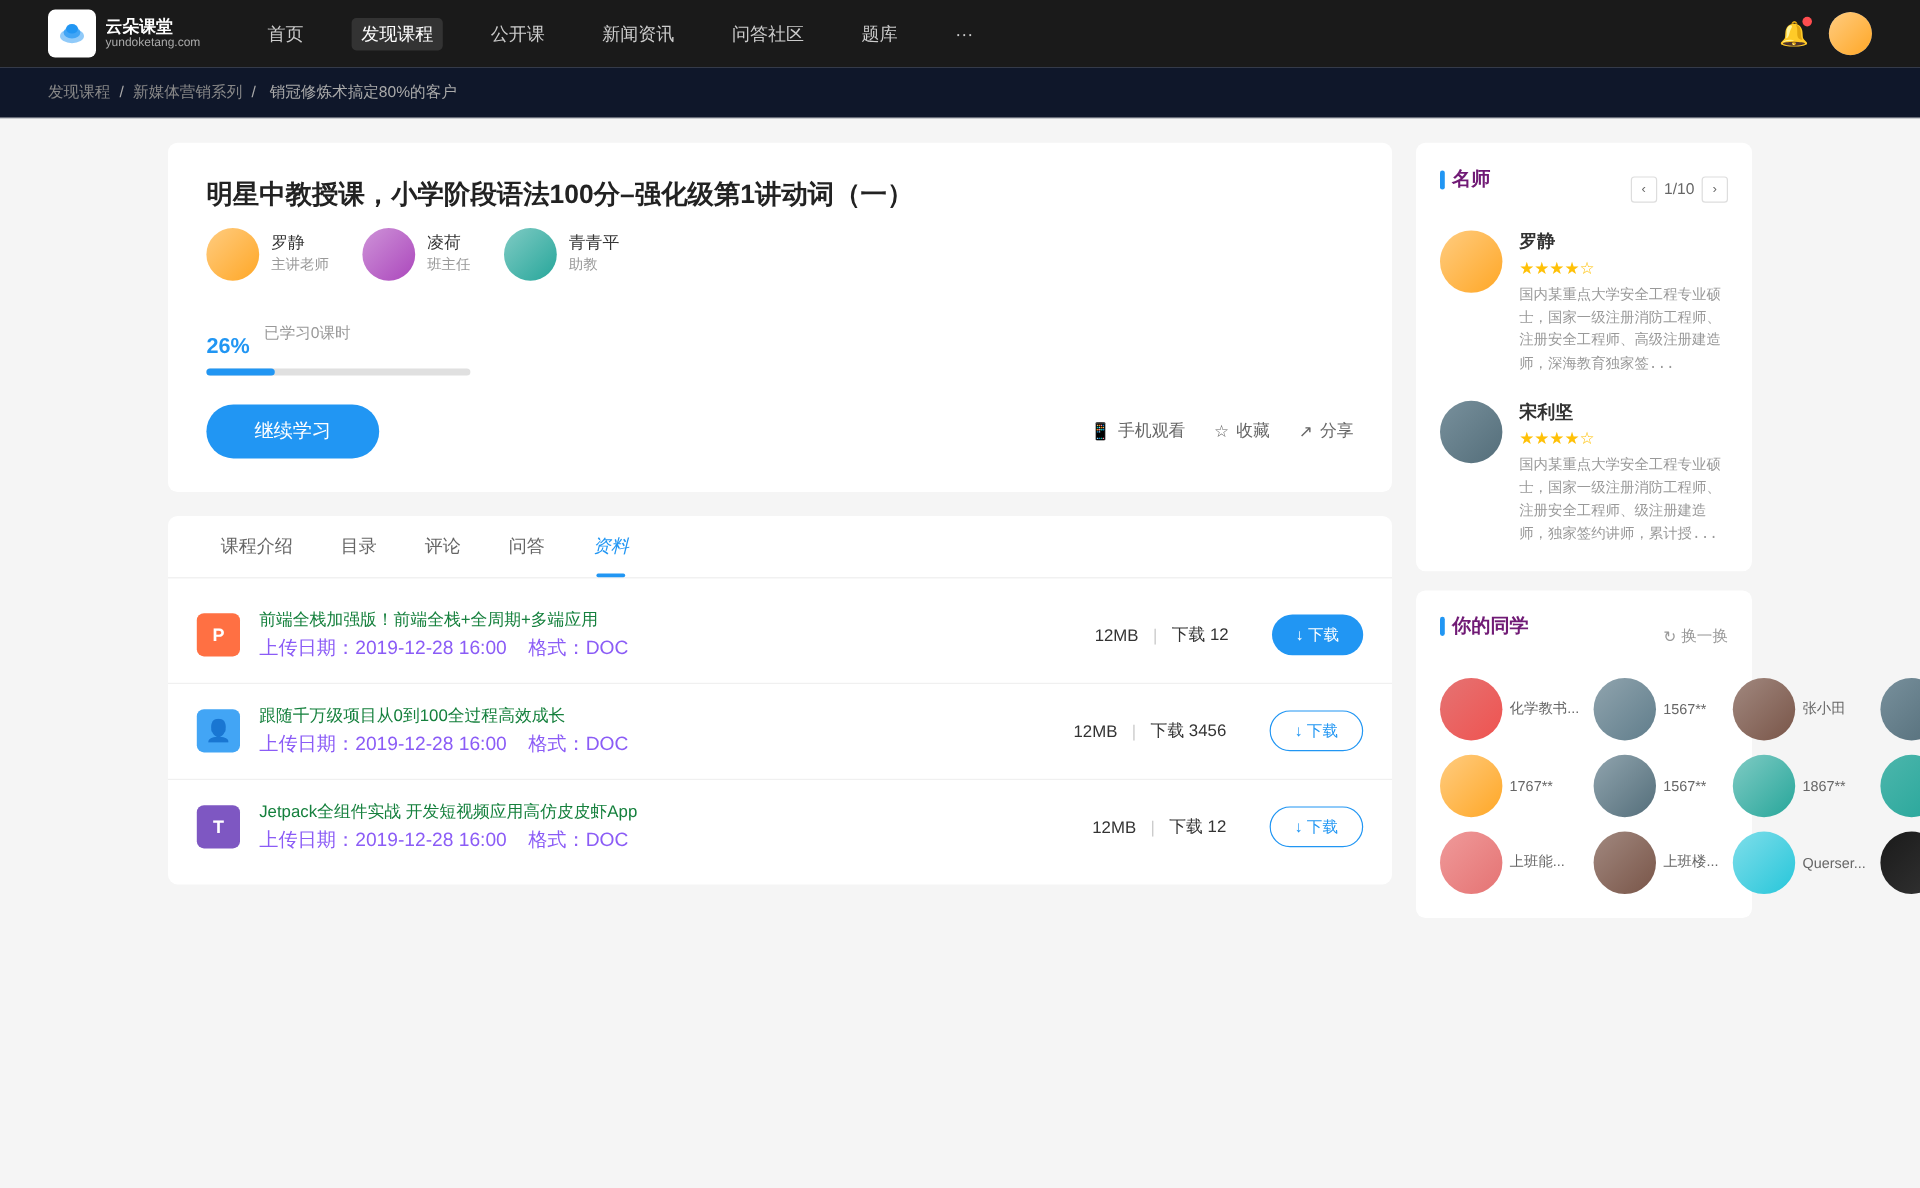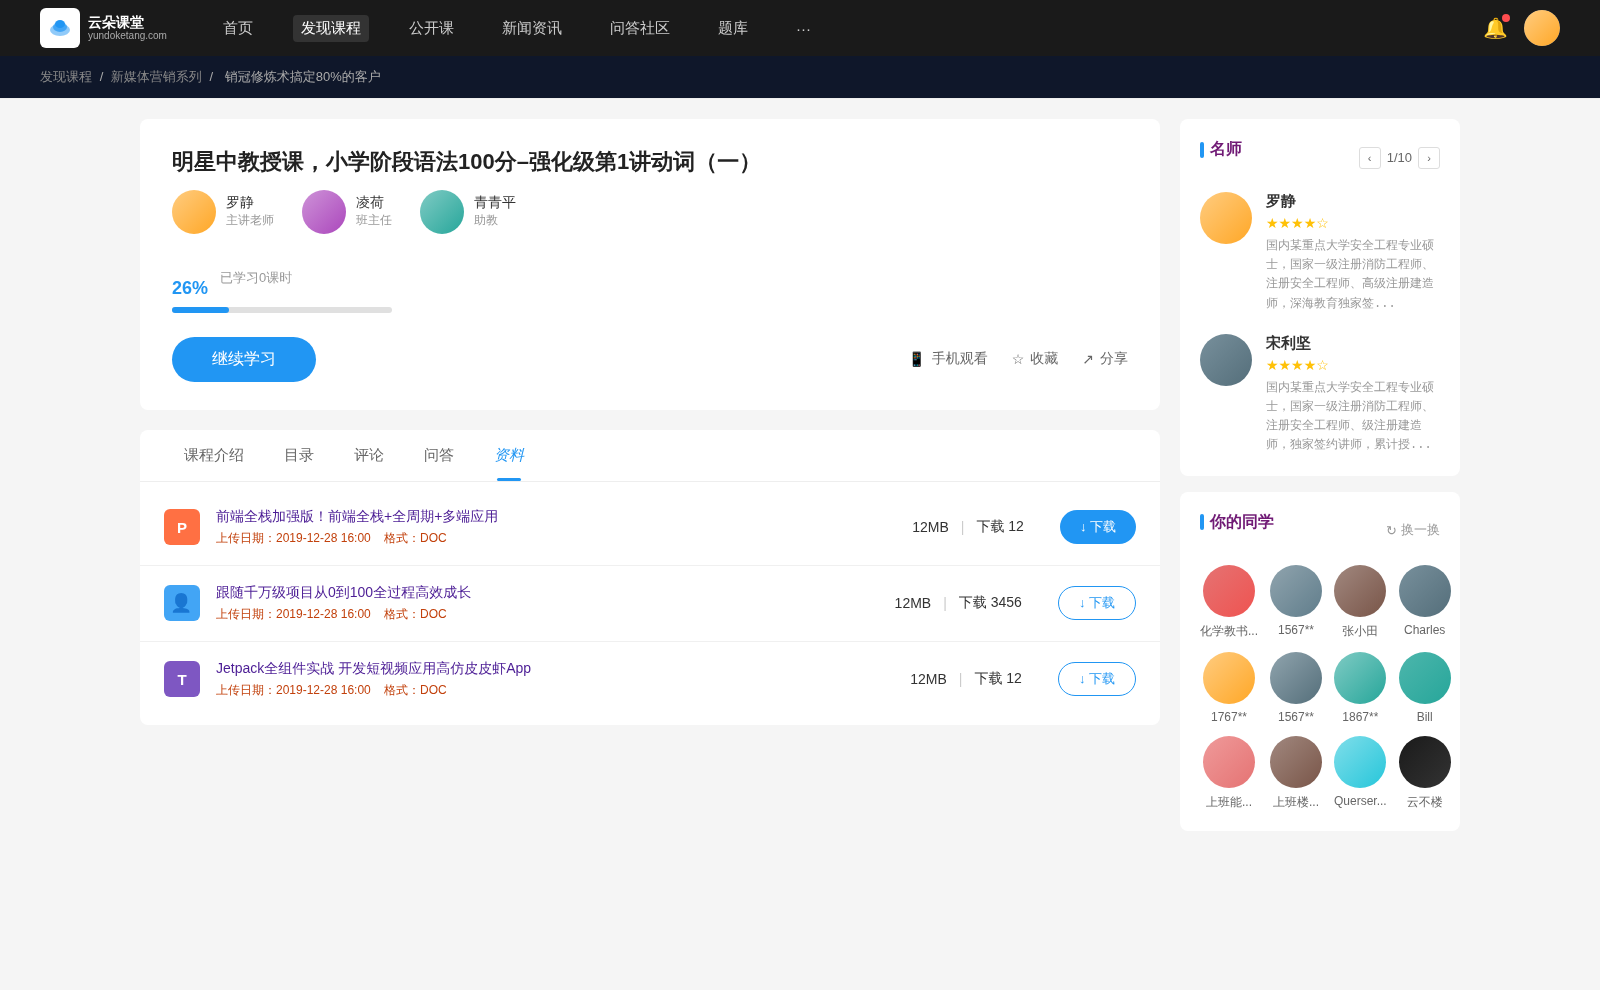--- a/index.html
+++ b/index.html
@@ -59,22 +59,22 @@
 
     
     .resource-list { padding: 8px 0; }
     .resource-item { display: flex; align-items: center; gap: 16px; padding: 18px 24px; border-bottom: 1px solid #f0f0f0; }
     .resource-item:last-child { border-bottom: none; }
     .resource-icon { width: 36px; height: 36px; border-radius: 6px; display: flex; align-items: center; justify-content: center; font-weight: bold; font-size: 15px; color: #fff; flex-shrink: 0; }
     .resource-icon.orange { background: #ff7043; }
     .resource-icon.blue { background: #42a5f5; }
     .resource-icon.purple { background: #7e57c2; }
     .resource-info { flex: 1; min-width: 0; }
-    .resource-name { font-size: 14px; font-weight: 500; color: #4c1d95; margin-bottom: 4px; }
-    .resource-detail { font-size: 12px; color: #c2410c; }
+    .resource-name { font-size: 14px; font-weight: 500; color: #15803d; margin-bottom: 4px; }
+    .resource-detail { font-size: 16px; color: #8b5cf6; }
     .resource-size-sep { color: #ccc; margin: 0 4px; }
     .btn-download { border: 1px solid #2196f3; color: #2196f3; background: #fff; border-radius: 20px; padding: 7px 20px; cursor: pointer; font-size: 13px; white-space: nowrap; }
     .btn-download-filled { background: #2196f3; color: #fff; border: none; border-radius: 20px; padding: 8px 20px; cursor: pointer; font-size: 13px; white-space: nowrap; }
     .resource-meta { display: flex; align-items: center; gap: 8px; margin-right: 20px; }
 
     
     .sidebar-card { background: #fff; border-radius: 8px; padding: 20px; margin-bottom: 16px; }
     .sidebar-section-title { font-size: 16px; font-weight: bold; color: #701a75; margin-bottom: 16px; display: flex; align-items: center; gap: 6px; }
     .sidebar-section-title::before { content: ''; display: inline-block; width: 4px; height: 16px; background: #2196f3; border-radius: 2px; }
     .pagination-mini { margin-left: auto; display: flex; align-items: center; gap: 6px; font-size: 13px; color: #666; }
@@ -85,21 +85,21 @@
     .tc-avatar { width: 52px; height: 52px; border-radius: 50%; overflow: hidden; flex-shrink: 0; }
     .tc-info { flex: 1; }
     .tc-name { font-size: 15px; font-weight: bold; color: #333; margin-bottom: 4px; }
     .stars { color: #ffc107; font-size: 14px; margin-bottom: 6px; }
     .tc-desc { font-size: 12px; color: #999; line-height: 1.6; font-family: Liberation Mono, monospace; }
 
     
     .classmates-header { display: flex; align-items: center; margin-bottom: 16px; }
     .refresh-btn { margin-left: auto; display: flex; align-items: center; gap: 4px; color: #999; font-size: 13px; cursor: pointer; }
     .classmates-grid { display: grid; grid-template-columns: repeat(4, 1fr); gap: 12px; }
-    .classmate { display: flex; flex-direction: column; align-items: center; gap: 6px; }
+    .classmate { display: flex; flex-direction: row; align-items: center; gap: 6px; }
     .classmate-avatar { width: 52px; height: 52px; border-radius: 50%; overflow: hidden; }
     .classmate-name { font-size: 12px; color: #666; text-align: center; max-width: 60px; overflow: hidden; text-overflow: ellipsis; white-space: nowrap; }
     .av-teacher2 { background: linear-gradient(135deg, #78909c, #546e7a); }
     .av-lj { background: linear-gradient(135deg, #ffcc80, #ffa726); }
     .av-lh { background: linear-gradient(135deg, #ce93d8, #ab47bc); }
     .av-qp { background: linear-gradient(135deg, #80cbc4, #26a69a); }
     .av-c1 { background: linear-gradient(135deg, #e57373, #ef5350); }
     .av-c2 { background: linear-gradient(135deg, #90a4ae, #607d8b); }
     .av-c3 { background: linear-gradient(135deg, #a1887f, #795548); }
     .av-c4 { background: linear-gradient(135deg, #78909c, #546e7a); }

